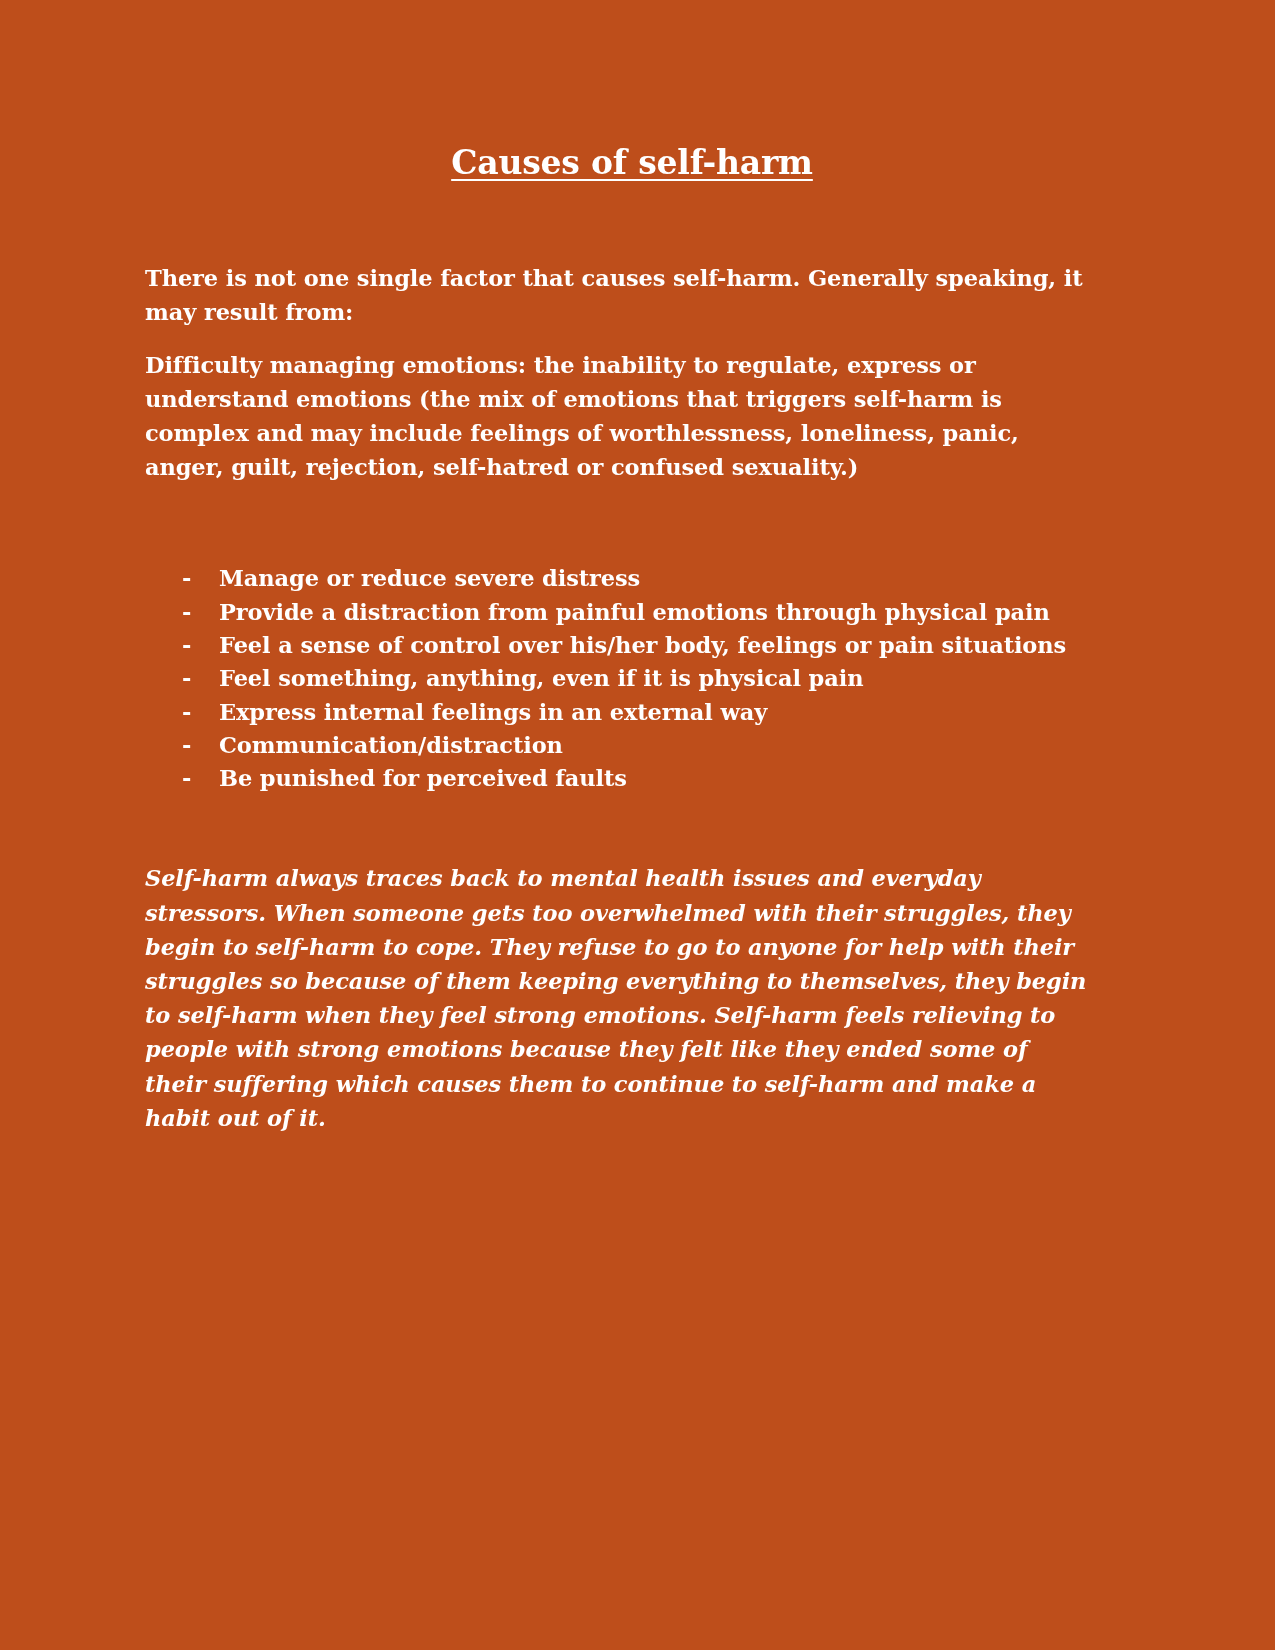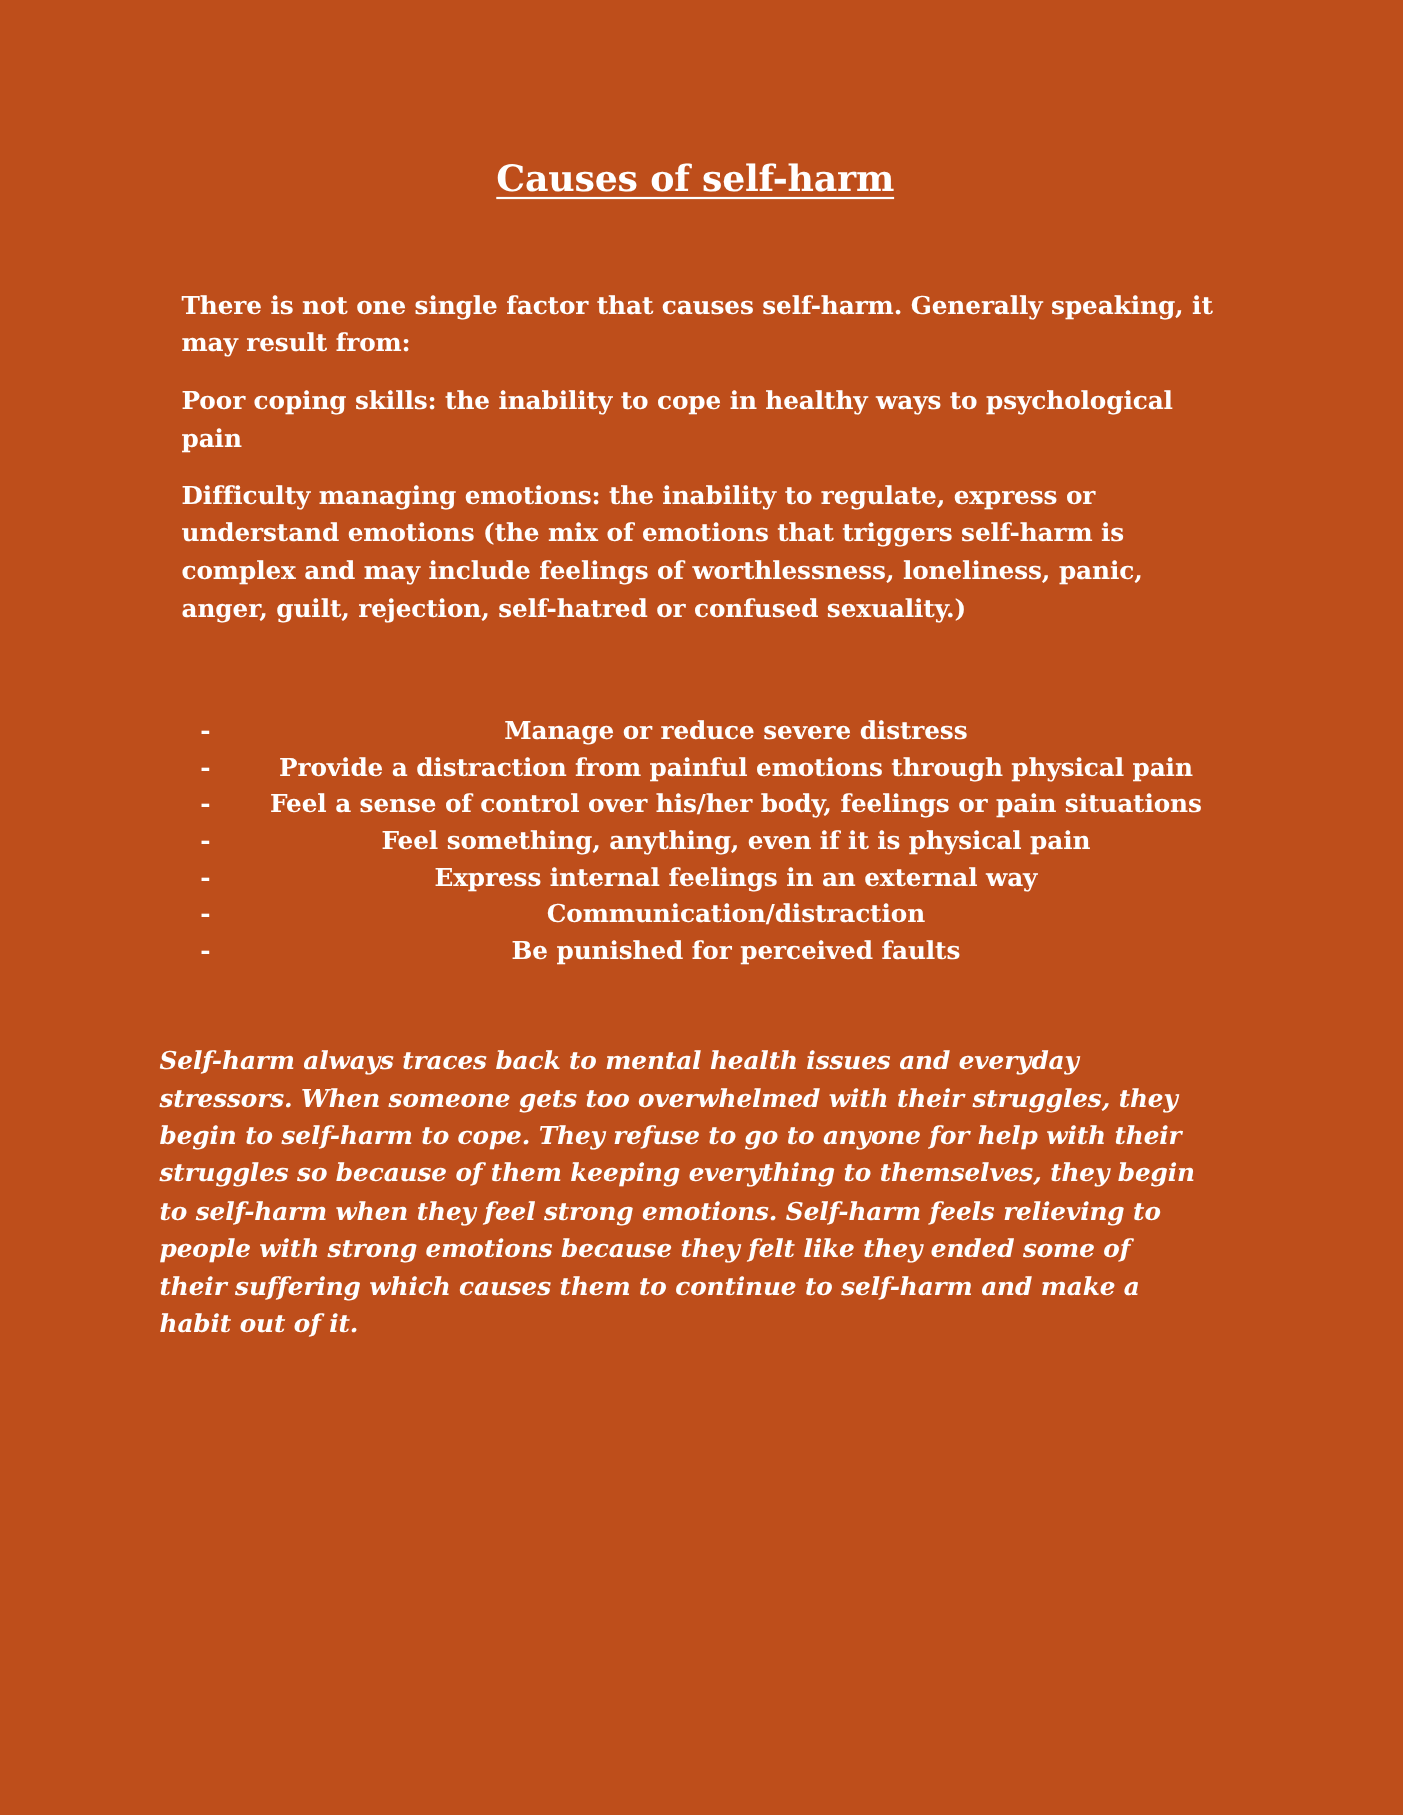--- a/index.html
+++ b/index.html
@@ -32,21 +32,20 @@
     line-height: 1.25;
   }
   .doc-title .u {
     text-decoration: underline;
     text-underline-offset: 5px;
     text-decoration-thickness: 2px;
   }
   
   .intro-block {
     margin-top: 78px;
-    margin-left: 20px;
   }
   p.body-text {
     font-size: 22.5px;
     font-weight: bold;
     line-height: 1.52;
     margin: 0 0 18px 0;
     letter-spacing: -0.1px;
     max-width: 955px;
   }
   p.body-text:last-child {
@@ -83,21 +82,20 @@
     margin-bottom: 0px;
     letter-spacing: -0.1px;
   }
   ul.dash-list li .marker {
     width: 37px;
     flex: 0 0 37px;
     text-align: left;
   }
   ul.dash-list li .item-text {
     flex: 1 1 auto;
-    text-align: center;
   }
   
   .closing-block {
     padding-top: 66px;
     font-style: italic;
   }
   p.closing-text {
     font-size: 22.5px;
     font-weight: bold;
     line-height: 1.52;
@@ -108,21 +106,20 @@
 </style>
 </head>
 <body>
 
 <div class="page">
 
   <h1 class="doc-title"><span class="u">Causes of self-harm</span></h1>
 
   <div class="intro-block">
     <p class="body-text">There is not one single factor that causes self-harm. Generally speaking, it may result from:</p>
-    <p class="body-text">Poor coping skills: the inability to cope in healthy ways to psychological pain</p>
     <p class="body-text">Difficulty managing emotions: the inability to regulate, express or understand emotions (the mix of emotions that triggers self-harm is complex and may include feelings of worthlessness, loneliness, panic, anger, guilt, rejection, self-hatred or confused sexuality.)</p>
   </div>
 
 
   <ul class="dash-list">
     <li>
       <span class="marker">-</span>
       <span class="item-text">Manage or reduce severe distress</span>
     </li>
     <li>

